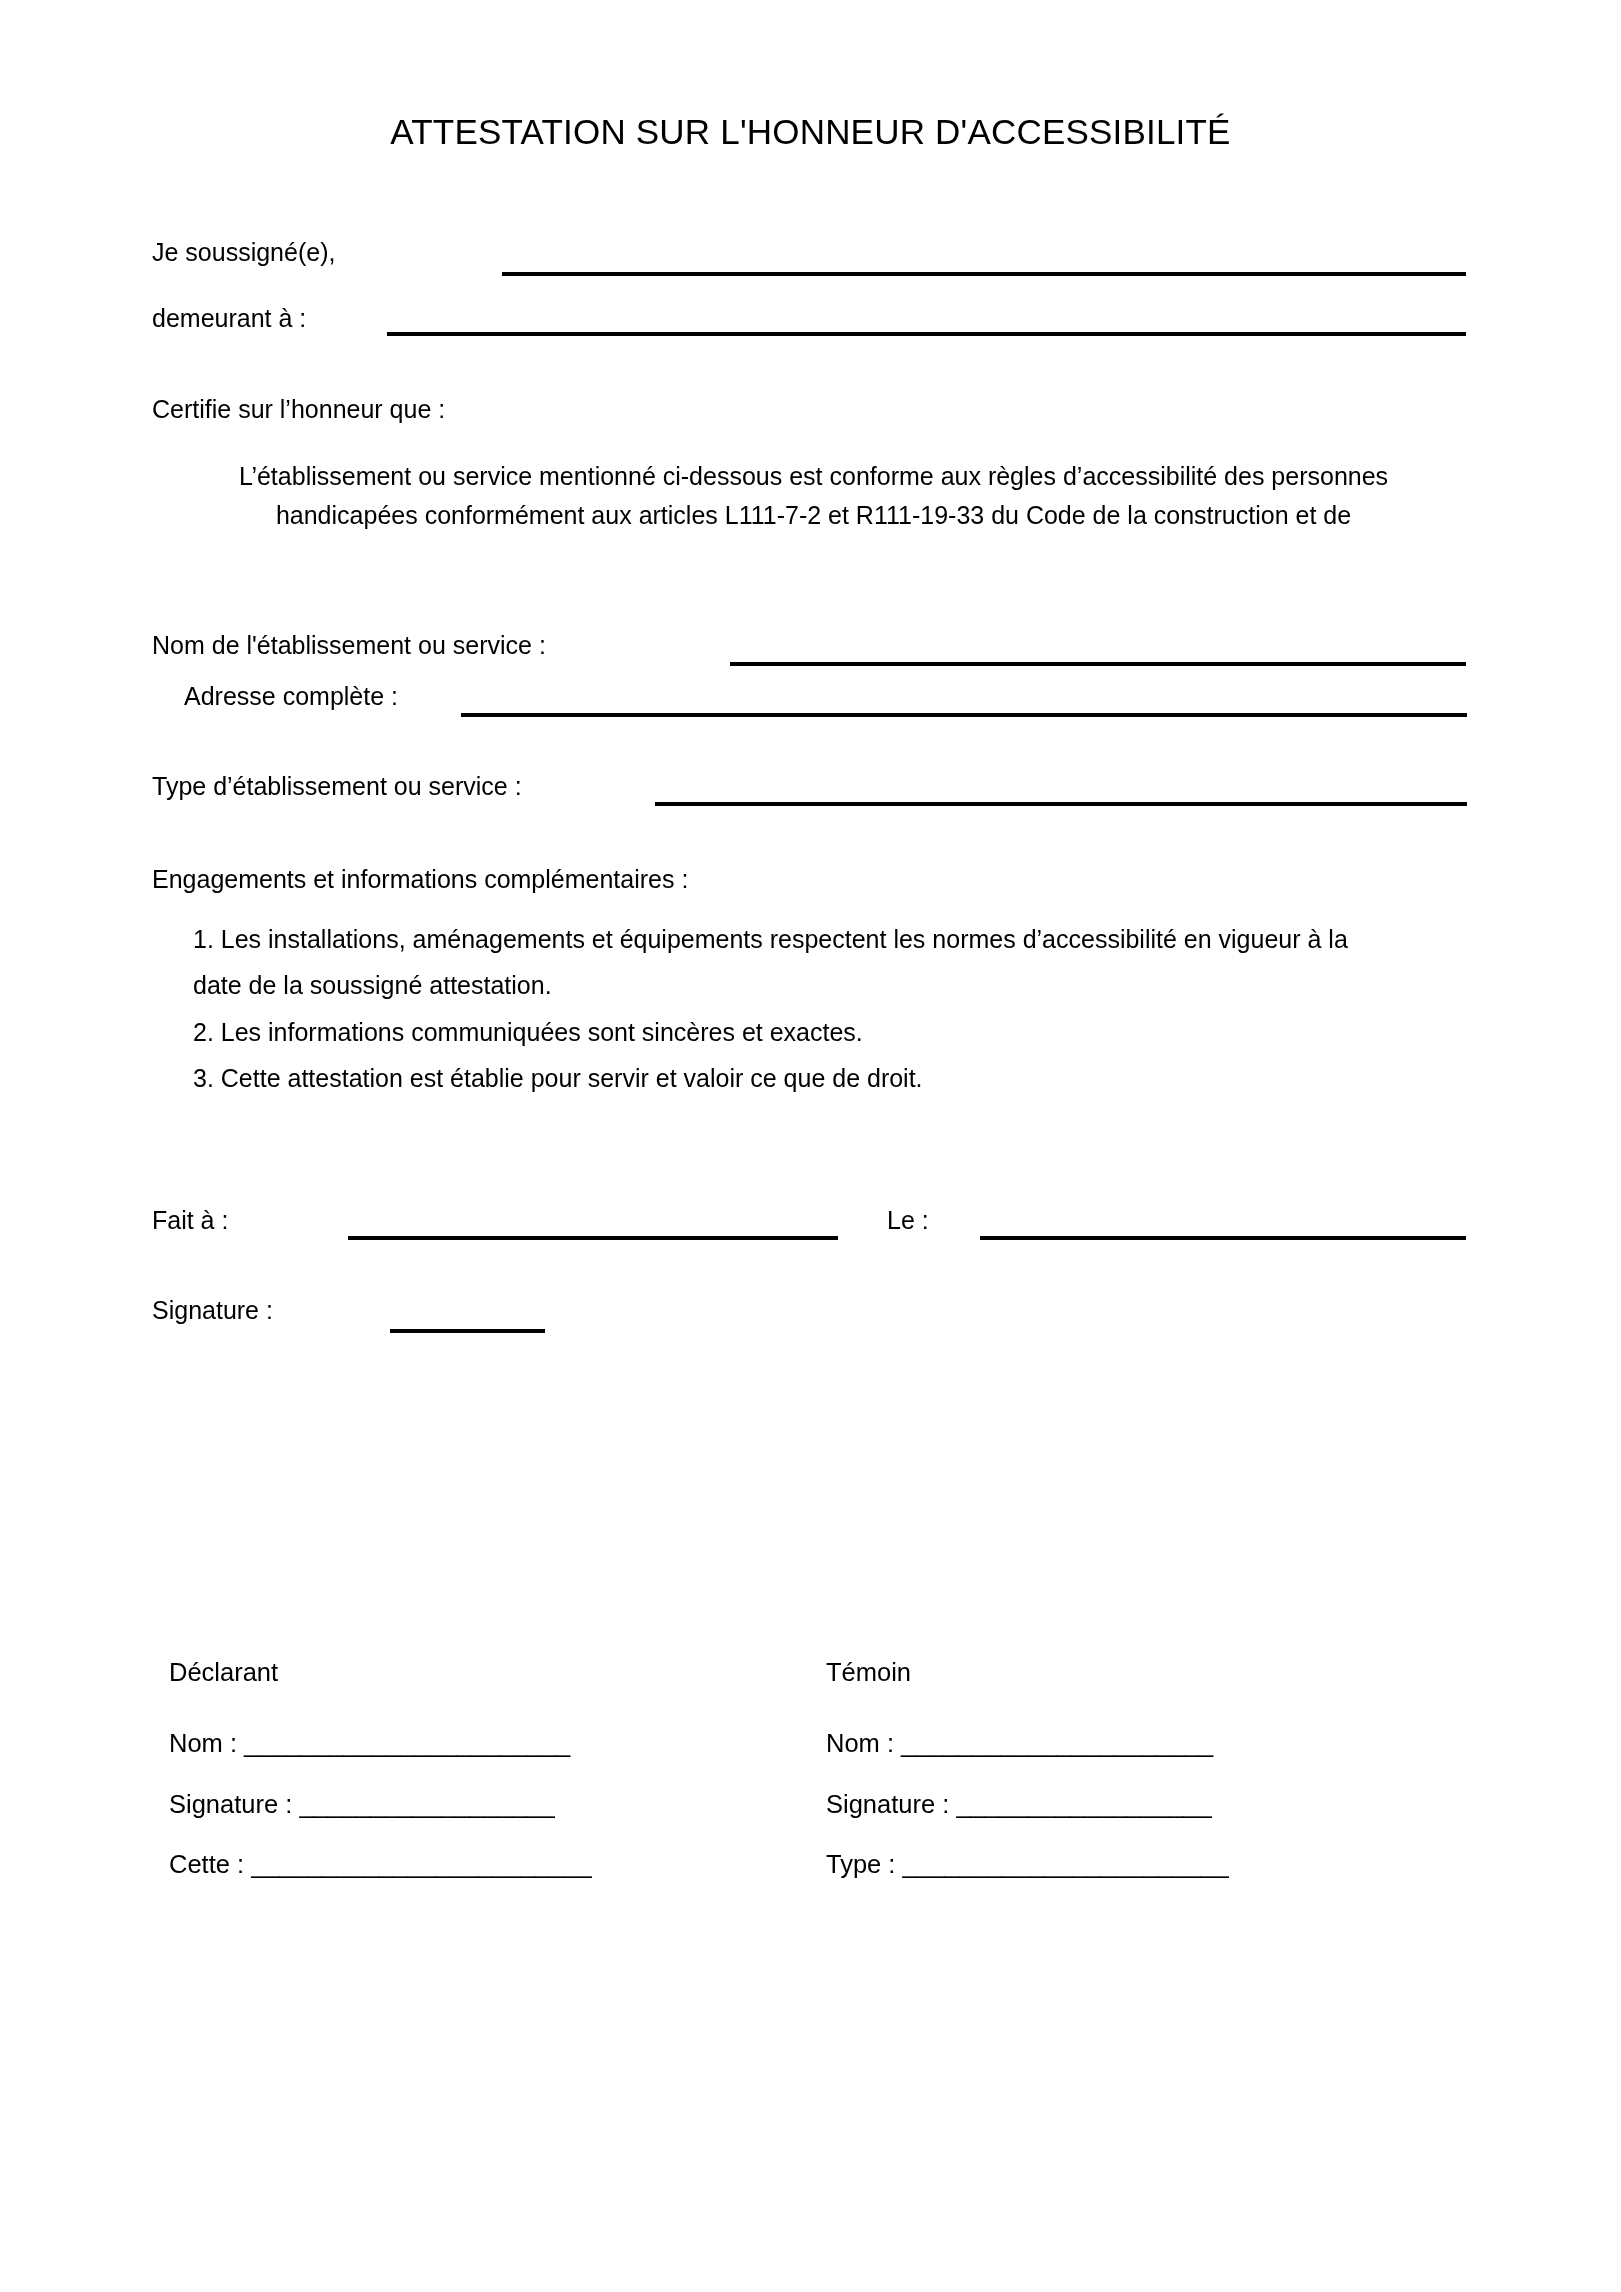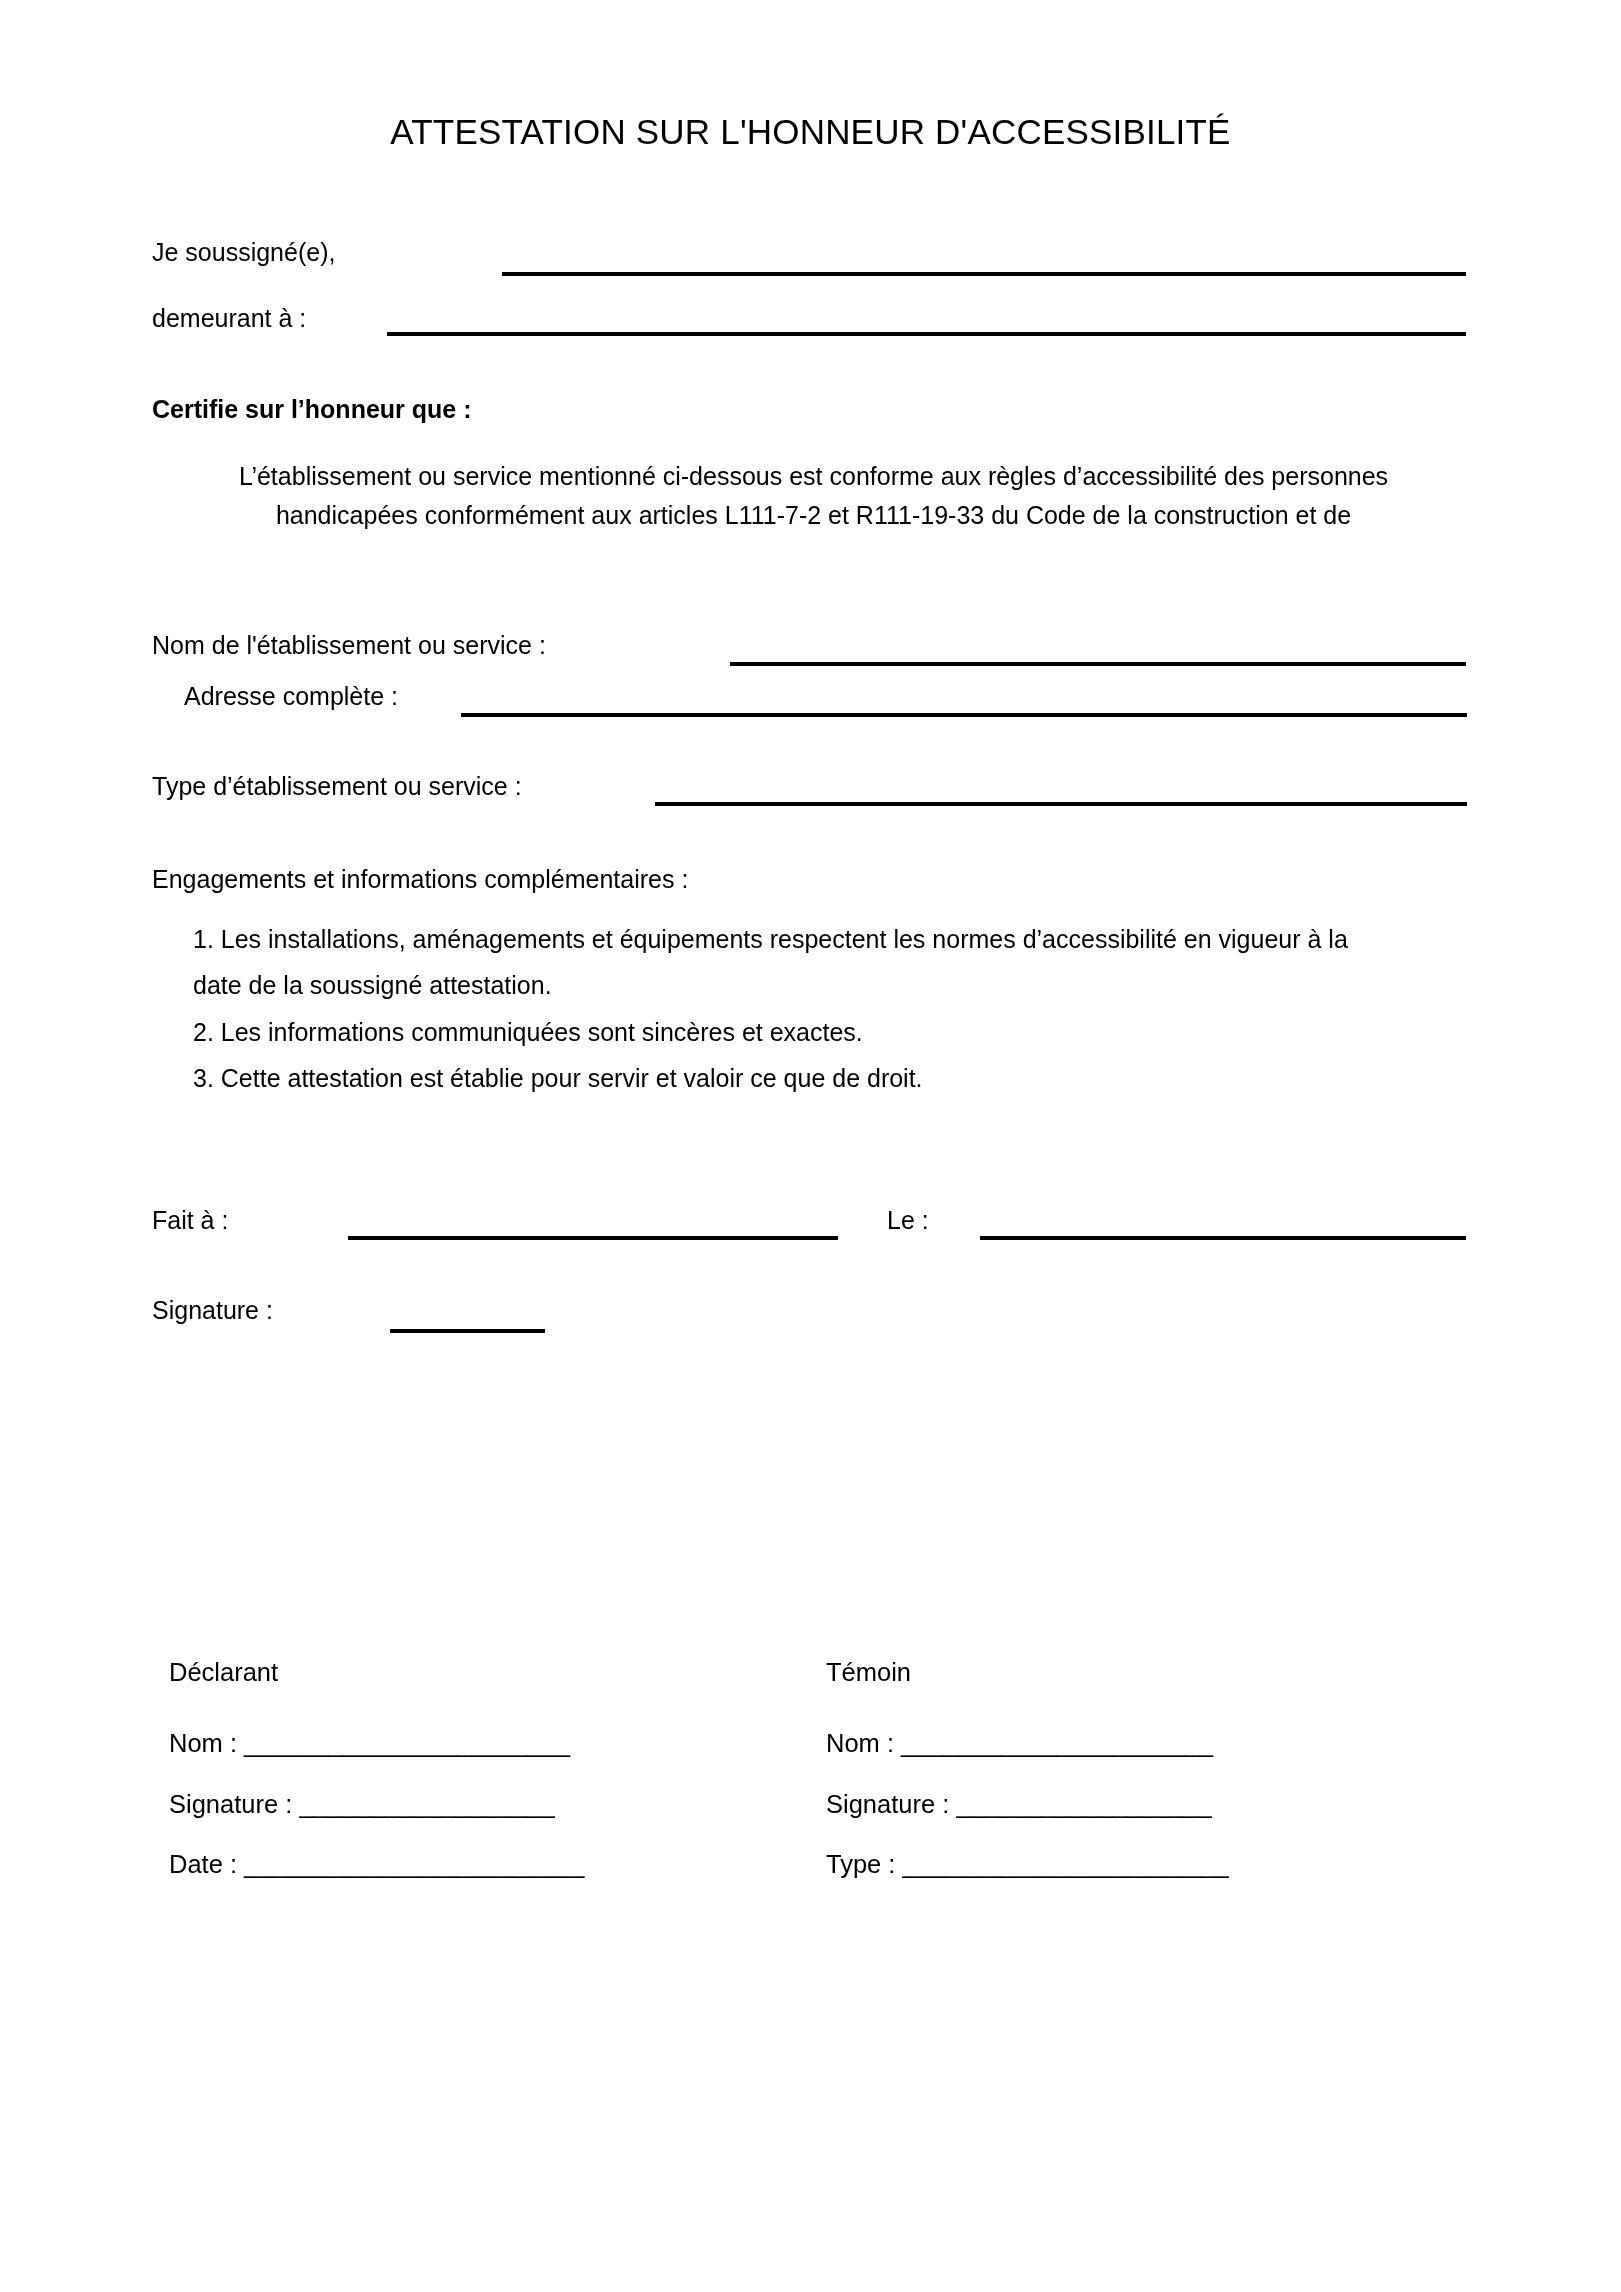--- a/index.html
+++ b/index.html
@@ -80,21 +80,21 @@
 <div class="page">
 
   <div class="doc-title">ATTESTATION SUR L'HONNEUR D'ACCESSIBILITÉ</div>
 
   <div class="txt" style="left:152px; top:240px;">Je soussigné(e),</div>
   <div class="rule" style="left:502px; top:272px; width:964px;"></div>
 
   <div class="txt" style="left:152px; top:306px;">demeurant à :</div>
   <div class="rule" style="left:387px; top:332px; width:1079px;"></div>
 
-  <div class="txt" style="left:152px; top:397px;font-weight:bold;">Certifie sur l’honneur que :</div>
+  <div class="txt" style="left:152px; top:397px;">Certifie sur l’honneur que :</div>
 
   <div class="para" style="left:152px; top:457px; width:1323px;">
     <div>L’établissement ou service mentionné ci-dessous est conforme aux règles d’accessibilité des personnes</div>
     <div>handicapées conformément aux articles L111-7-2 et R111-19-33 du Code de la construction et de</div>
   </div>
 
   <div class="txt" style="left:152px; top:633px;">Nom de l'établissement ou service :</div>
   <div class="rule" style="left:730px; top:662px; width:736px;"></div>
 
   <div class="txt" style="left:152px; top:684px;margin-left:32px;">Adresse complète :</div>
@@ -123,21 +123,21 @@
 
   <div class="txt" style="left:887px; top:1208px;">Le :</div>
   <div class="rule" style="left:980px; top:1236px; width:486px;"></div>
 
   <div class="txt" style="left:152px; top:1298px;">Signature :</div>
   <div class="rule" style="left:390px; top:1329px; width:155px;"></div>
 
   <div class="sig-head" style="left:169px; top:1658px;">Déclarant</div>
   <div class="sig-col" style="left:169px; top:1731px;">Nom : _______________________</div>
   <div class="sig-col" style="left:169px; top:1792px;">Signature : __________________</div>
-  <div class="sig-col" style="left:169px; top:1852px;">Date : ________________________</div>
+  <div class="sig-col" style="left:169px; top:1852px;">Cette : ________________________</div>
 
   <div class="sig-head" style="left:826px; top:1658px;">Témoin</div>
   <div class="sig-col" style="left:826px; top:1731px;">Nom : ______________________</div>
   <div class="sig-col" style="left:826px; top:1792px;">Signature : __________________</div>
   <div class="sig-col" style="left:826px; top:1852px;">Type : _______________________</div>
 
 </div>
 
 
 </body></html>

